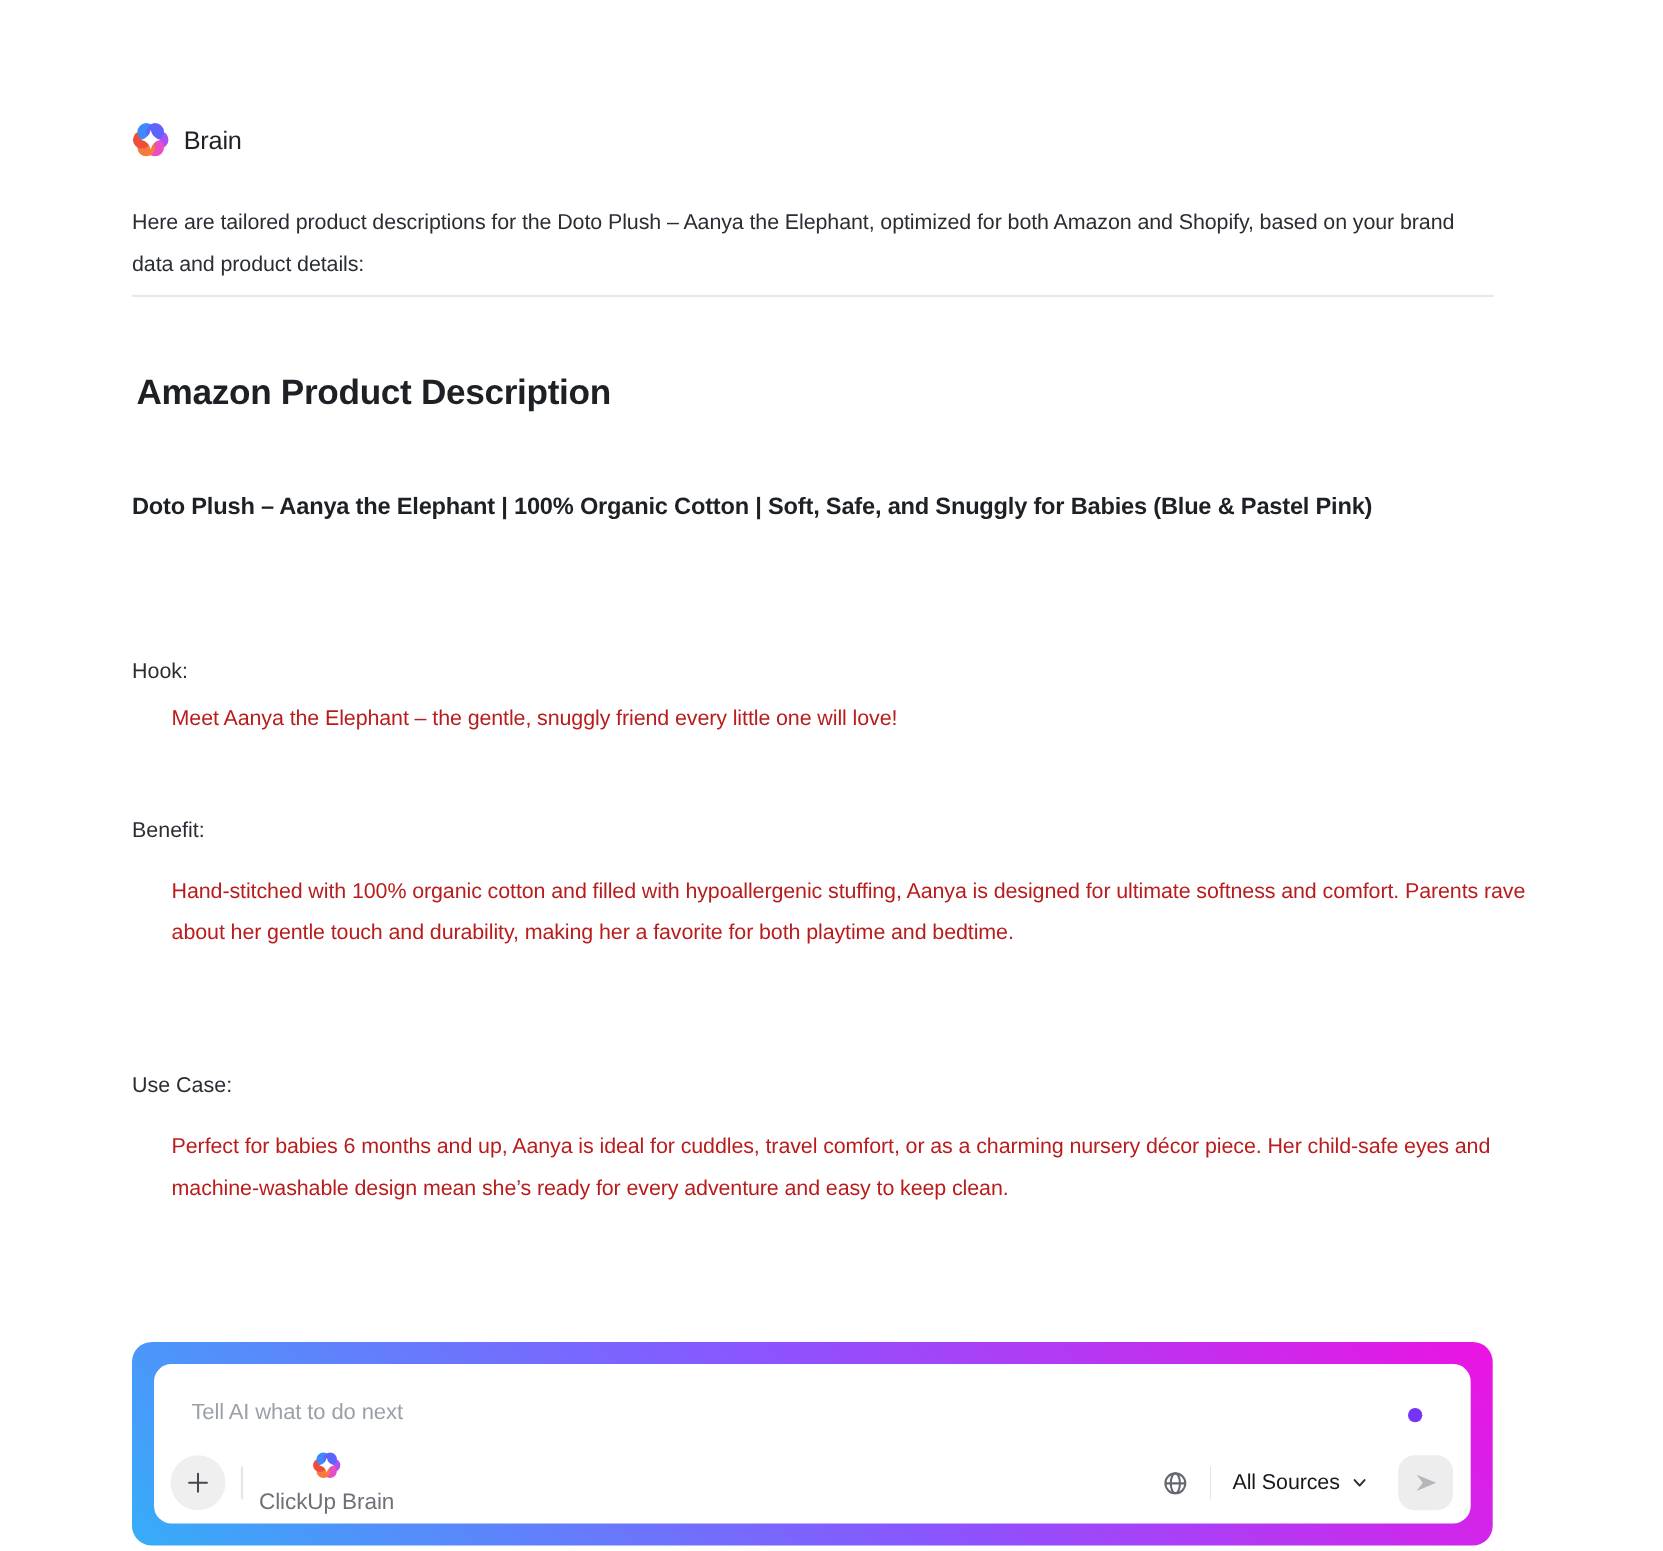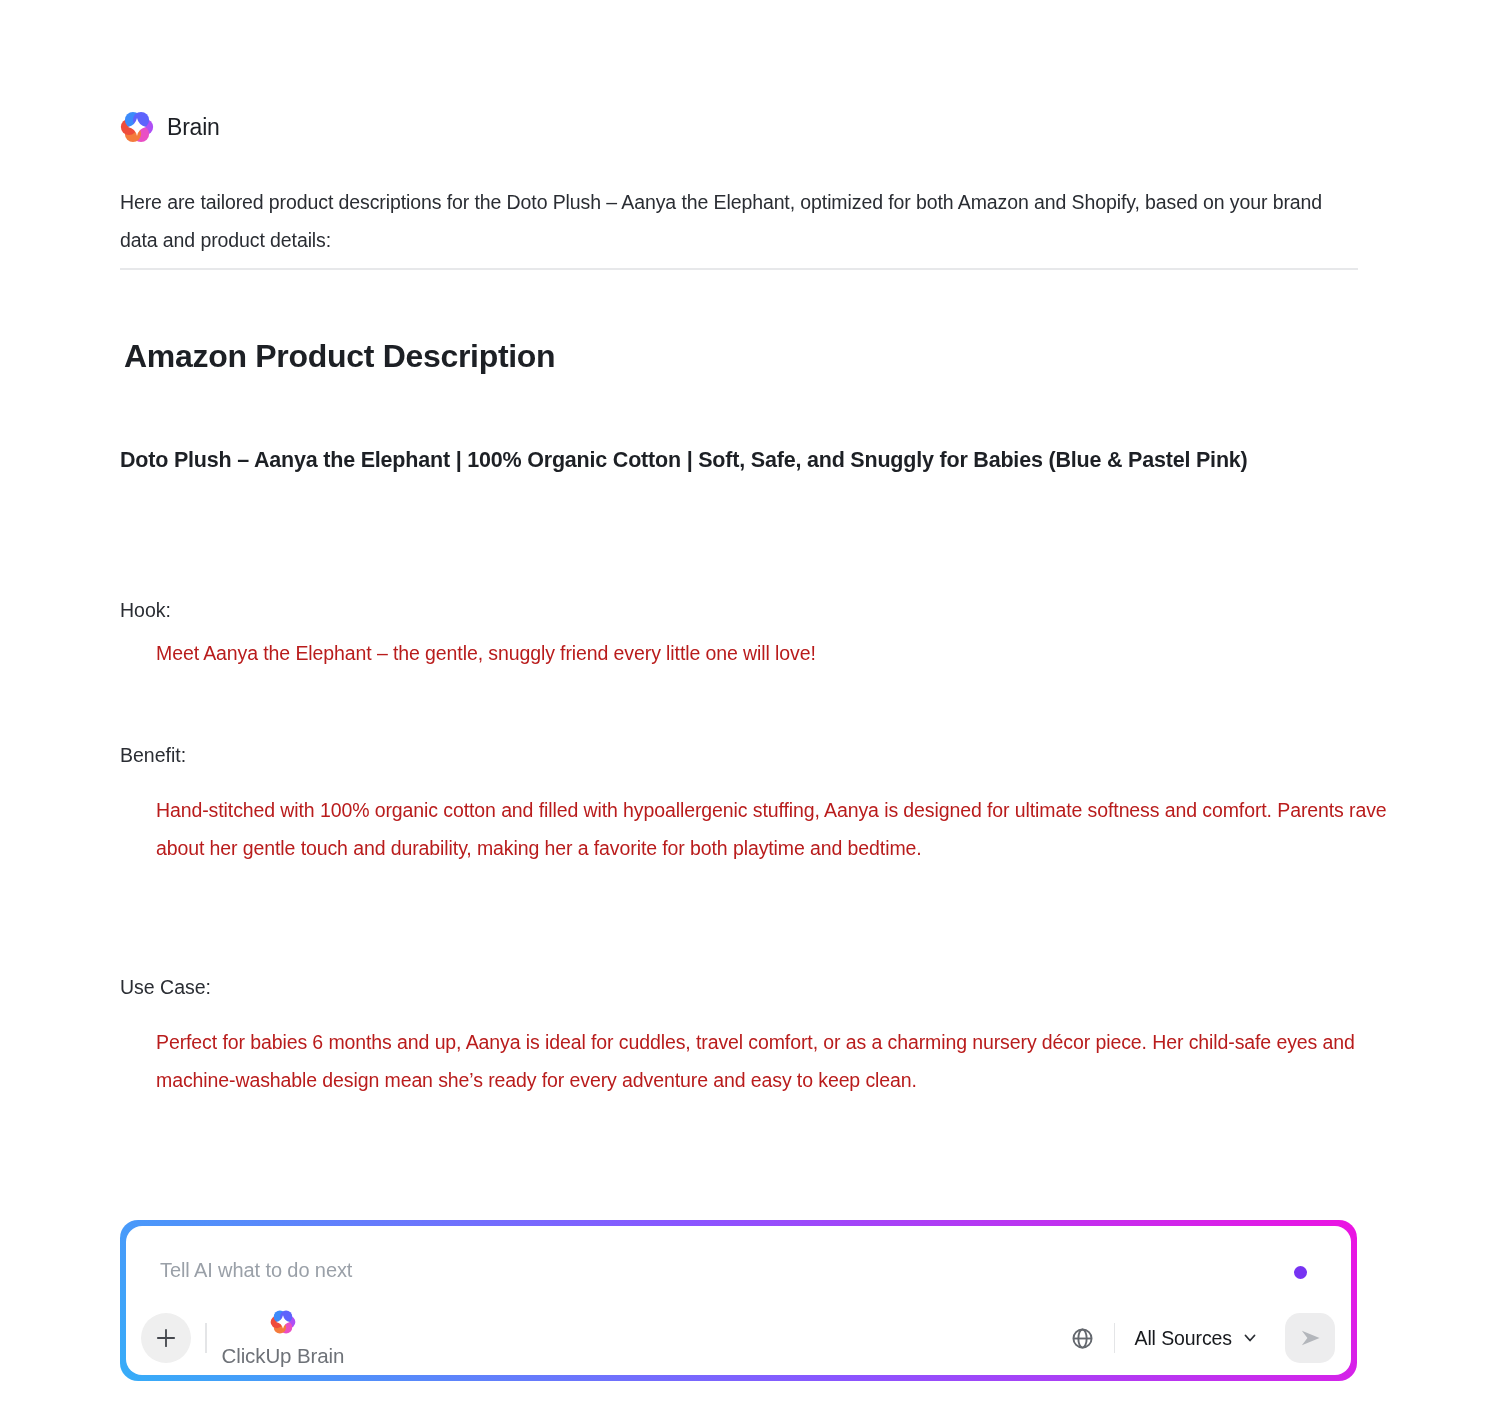--- a/index.html
+++ b/index.html
@@ -51,24 +51,24 @@
   }
   .hook-label    { top: 595px; }
   .hook-text     { top: 634px; }
   .benefit-label { top: 740px; }
   .benefit-text  { top: 791px; }
   .usecase-label { top: 972px; }
   .usecase-text  { top: 1023px; }
 
   
   .composer {
-    position: absolute; left: 120px; top: 1220px; width: 1237px; height: 161px;
+    position: absolute; left: 120px; top: 1220px; width: 1237px; height: 185px;
     border-radius: 18px;
     background: linear-gradient(45deg, #36ADF8 0%, #8A55FF 52%, #EC13E2 100%);
-    padding: 6px;
+    padding: 20px;
   }
   .composer-inner {
     position: relative; width: 100%; height: 100%;
     background: #ffffff; border-radius: 16px;
   }
   .composer-placeholder {
     position: absolute; left: 34px; top: 33px;
     font-size: 20px; color: #9aa0a8; letter-spacing: -0.1px;
   }
   .ai-dot {

